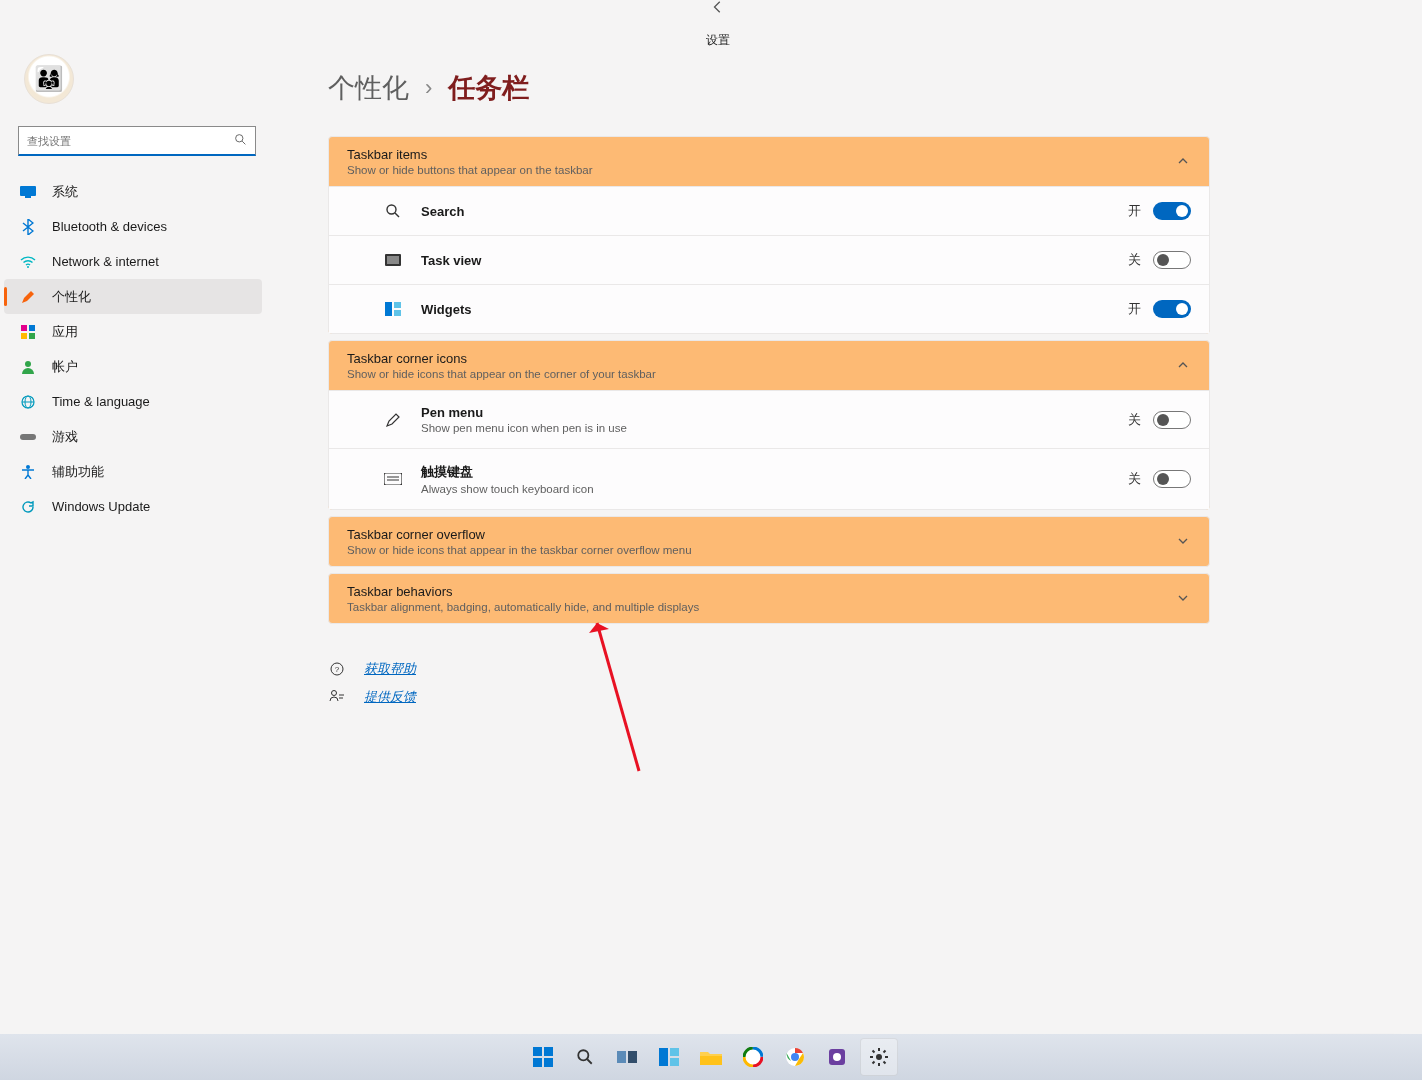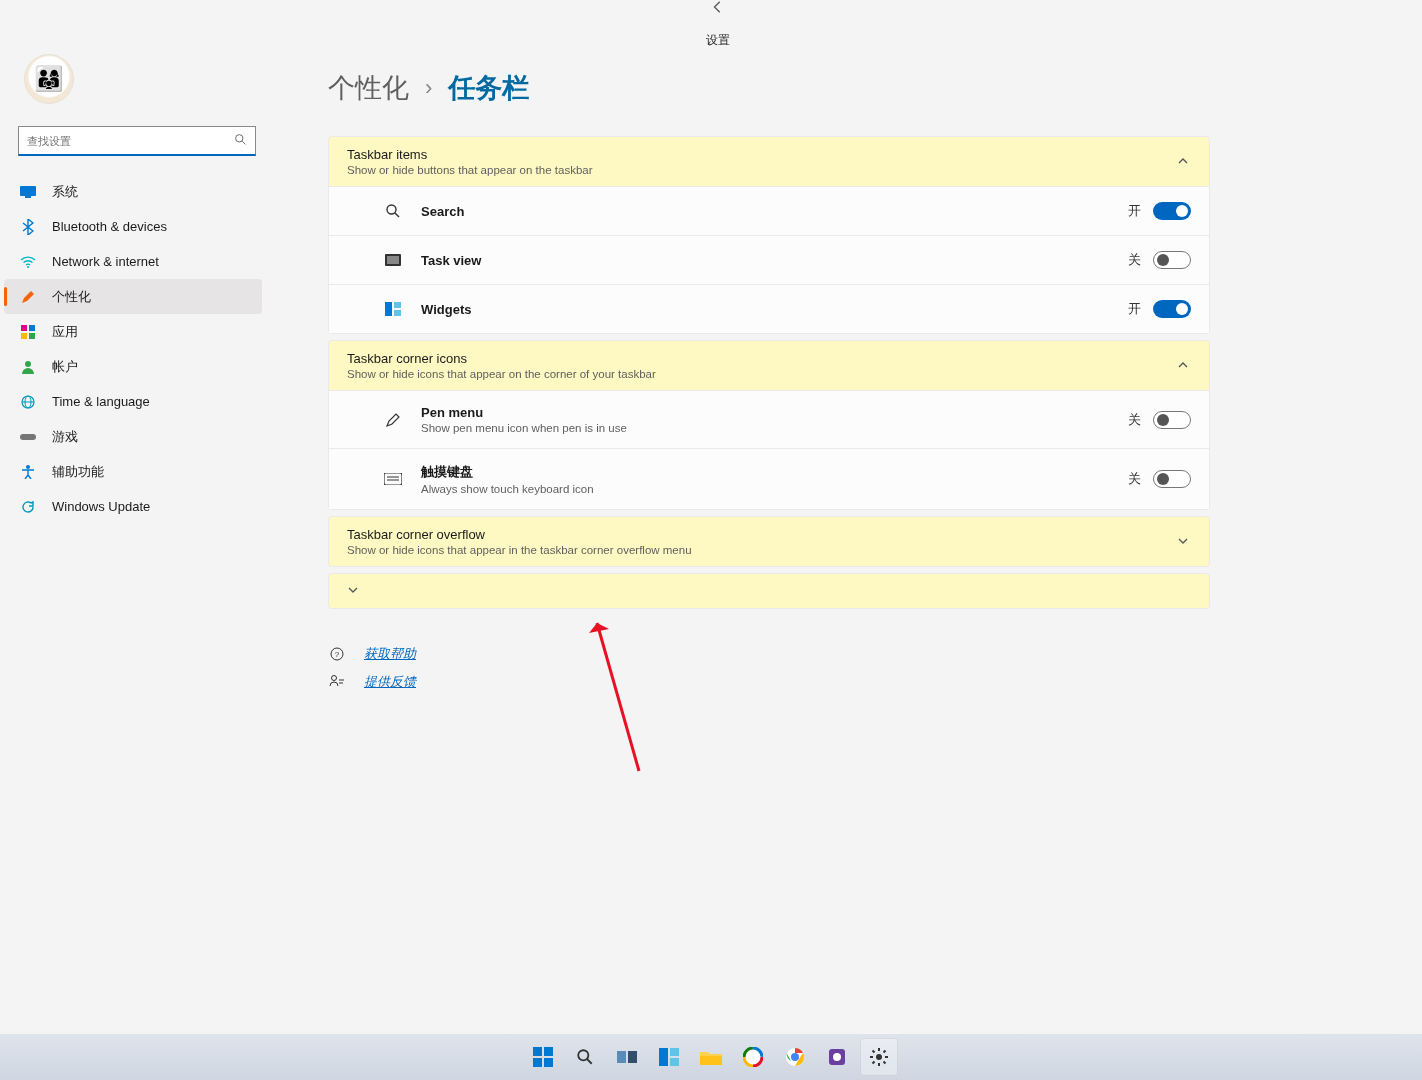--- a/index.html
+++ b/index.html
@@ -26,22 +26,22 @@
   .nav-item.active { background: #e6e4e4; position: relative; }
   .nav-item.active::before {
     content: ""; position: absolute; left: 0; top: 8px; bottom: 8px; width: 3px;
     background: #f7630c; border-radius: 2px;
   }
   .nav-icon { width: 16px; height: 16px; display: inline-flex; align-items: center; justify-content: center; }
   .main { flex: 1; padding: 26px 212px 0 28px; overflow-y: auto; }
   .breadcrumb { display: flex; align-items: center; gap: 16px; margin-bottom: 30px; }
   .bc-parent { font-size: 27px; font-weight: 400; color: #5f5f5f; cursor: pointer; }
   .bc-sep { font-size: 22px; color: #888; }
-  .bc-current { font-size: 27px; font-weight: 600; color: #0369a1; }
-  .panel { background: #fef9c3; border: 1px solid #eae8e8; border-radius: 4px; margin-bottom: 3px; }
+  .bc-current { font-size: 27px; font-weight: 600; color: #7f1d1d; }
+  .panel { background: #fdba74; border: 1px solid #eae8e8; border-radius: 4px; margin-bottom: 3px; }
   .group-header {
     display: flex; align-items: center; padding: 10px 18px; cursor: pointer;
   }
   .group-text { flex: 1; }
   .group-title { font-size: 13px; color: #1a1a1a; }
   .group-sub { font-size: 11.5px; color: #5f5f5f; margin-top: 2px; }
   .chev { width: 14px; height: 14px; color: #555; }
   .row {
     display: flex; align-items: center; padding: 14px 18px 14px 54px;
     border-top: 1px solid #eae8e8; background: #fdfcfd;
@@ -349,20 +349,24 @@
               <path d="M2 4l4 4 4-4" stroke="#555" stroke-width="1.3" fill="none"></path>
             </svg>
           </span>
       </div>
     </div>
 
     <div class="spacer"></div>
 
     <div class="panel">
       <div class="group-header">
+        <div class="group-text">
+          <div class="group-title">Taskbar behaviors</div>
+          <div class="group-sub">Taskbar alignment, badging, automatically hide, and multiple displays</div>
+        </div>
         <span class="chev">
             <svg viewBox="0 0 12 12" width="12" height="12">
               <path d="M2 4l4 4 4-4" stroke="#555" stroke-width="1.3" fill="none"></path>
             </svg>
           </span>
       </div>
     </div>
 
     <div class="footer-links">
       <div class="footer-link">

